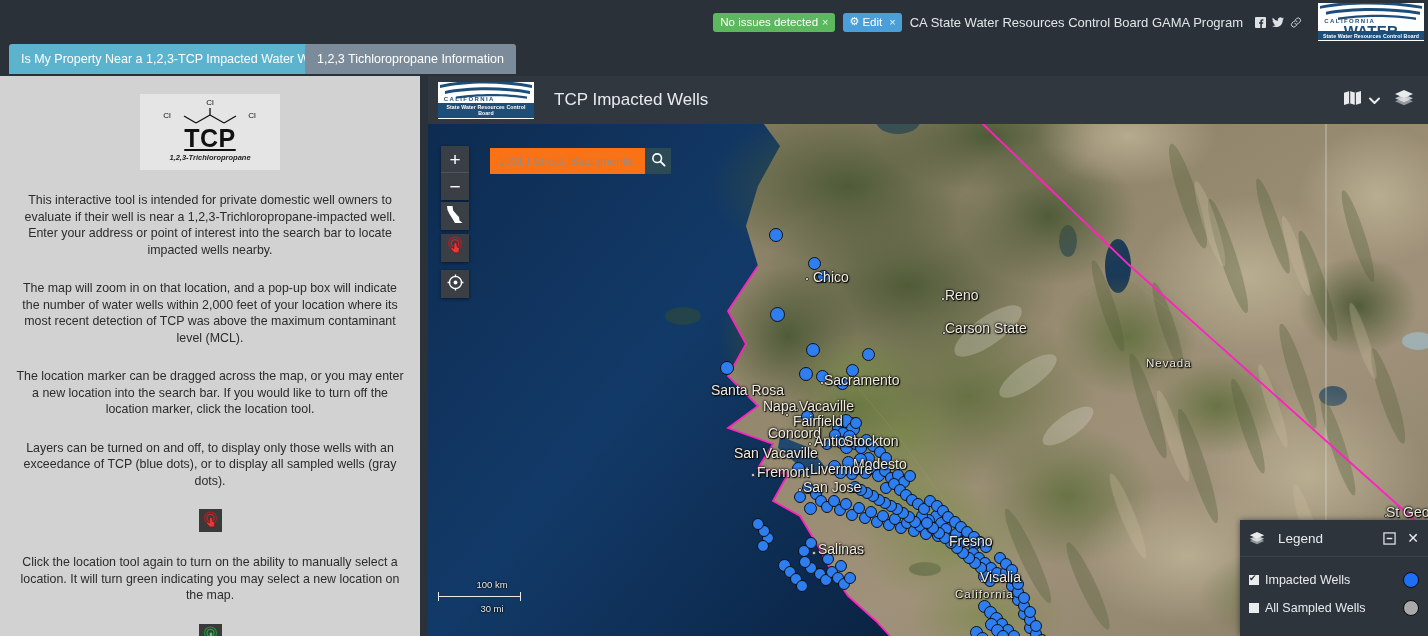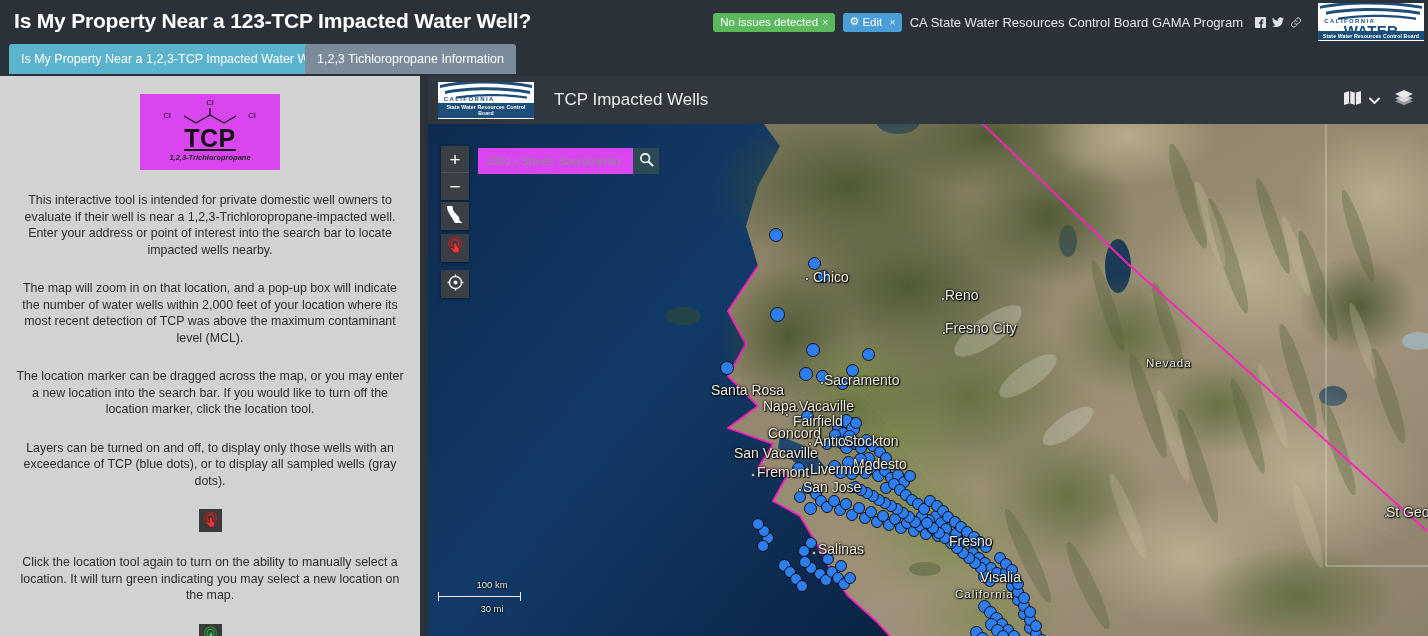--- a/index.html
+++ b/index.html
@@ -84,21 +84,21 @@
   .tab-0 { left: 9px; background: #5cb3ce; color: #ffffff; }
   .tab-1 { left: 305px; background: #7b8b99; color: #ffffff; }
 
   
   .left-panel {
     position: absolute; left: 0; top: 76px; width: 420px; height: 560px;
     background: #d2d2d2;
     padding: 18px 10px 0 10px;
   }
   .tcp-logo {
-    width: 140px; height: 76px; margin: 0 auto; background: #d946ef;
+    width: 140px; height: 76px; margin: 0 auto; background: #e5e5e5;
     position: relative;
   }
   .tcp-logo .mol { position: absolute; left: 0; top: 2px; width: 100%; height: 34px; }
   .tcp-logo .tcp-word {
     position: absolute; left: 0; top: 32px; width: 100%;
     text-align: center; font-size: 25px; font-weight: bold;
     color: #111; letter-spacing: .5px; line-height: 1;
     font-family: "Liberation Sans", sans-serif;
     text-decoration: underline;
   }
@@ -164,22 +164,22 @@
   .sq-home { top: 126px; }
   .sq-loc  { top: 158px; }
   .sq-find { top: 194px; }
 
   .search-wrap {
     position: absolute; left: 50px; top: 72px; z-index: 25;
     display: flex; height: 26px;
   }
   .search-input {
     width: 155px; height: 26px; border: none; outline: none;
-    background: #d946ef; color: #333; font-size: 11.5px;
-    padding: 0 8px; font-family: "Liberation Sans", sans-serif;
+    background: #f97316; color: #333; font-size: 11.5px;
+    padding: 0 8px; font-family: "Liberation Sans", sans-serif; margin-left: 12px;
   }
   .search-input::placeholder { color: #8d8d8d; }
   .search-btn {
     width: 26px; height: 26px; background: #2b4a55;
     display: flex; align-items: center; justify-content: center; cursor: pointer;
   }
 
   .scalebar { position: absolute; left: 6px; bottom: 22px; z-index: 25; width: 116px; }
   .scalebar .sb-label {
     text-align: center; color: #e9e9e9; font-size: 9.5px;
@@ -245,21 +245,20 @@
     position: absolute; z-index: 8; border-radius: 50%;
     background: #2e7ef0; border: 1.2px solid #101010;
   }
 </style>
 </head>
 <body>
 
 <div id="app">
 
   <div class="top-header">
-    <div class="page-title">Is My Property Near a 123-TCP Impacted Water Well?</div>
 
     <div class="header-right">
       <div class="badge-ok">
         <span>No issues detected</span><span class="x">×</span>
       </div>
 
       <div class="btn-edit">
         <span class="gear-glyph">⚙</span>
         <span>Edit</span>
         <span class="x">×</span>
@@ -646,21 +645,21 @@
         <div class="well" style="left: 362px; top: 497px; width: 12px; height: 12px;"></div>
         <div class="well" style="left: 368px; top: 504px; width: 12px; height: 12px;"></div>
       </div>
 
     <div id="labels-layer">
         <div class="citydot" style="left: 377px; top: 201px;"></div>
         <div class="mlabel" style="left: 385px; top: 193px;">Chico</div>
         <div class="citydot" style="left: 513px; top: 221px;"></div>
         <div class="mlabel" style="left: 517px; top: 211px;">Reno</div>
         <div class="citydot" style="left: 514px; top: 255px;"></div>
-        <div class="mlabel" style="left: 517px; top: 244px;">Fresno City</div>
+        <div class="mlabel" style="left: 517px; top: 244px;">Carson State</div>
         <div class="mlabel big" style="left: 718px; top: 281px;">Nevada</div>
         <div class="citydot" style="left: 392px; top: 305px;"></div>
         <div class="mlabel" style="left: 396px; top: 296px;">Sacramento</div>
         <div class="citydot" style="left: 289px; top: 316px;"></div>
         <div class="mlabel" style="left: 283px; top: 306px;">Santa Rosa</div>
         <div class="citydot" style="left: 341px; top: 332px;"></div>
         <div class="mlabel" style="left: 335px; top: 322px;">Napa</div>
         <div class="citydot" style="left: 367px; top: 332px;"></div>
         <div class="mlabel" style="left: 371px; top: 322px;">Vacaville</div>
         <div class="citydot" style="left: 357px; top: 337px;"></div>
@@ -779,16 +778,45 @@
     <div class="scalebar">
       <div class="sb-label">100 km</div>
       <div class="sb-line">
         <span class="sb-tick" style="left:4px"></span>
         <span class="sb-tick" style="left:86px"></span>
       </div>
       <div class="sb-label">30 mi</div>
     </div>
 
     <div class="legend">
+      <div class="legend-head">
+        <span class="lg-ico">
+          <svg width="16" height="15" viewBox="0 0 20 18">
+            <path d="M10 1 L19 5 L10 9 L1 5 Z" fill="#e8eaec"></path>
+            <path d="M10 8.2 L19 12.2 L10 16.2 L1 12.2 Z" fill="#e8eaec" opacity=".55"></path>
+            <path d="M10 5.2 L19 9.2 L10 13.2 L1 9.2 Z" fill="#e8eaec" opacity=".8"></path>
+          </svg>
+        </span>
+        <span class="lg-title">Legend</span>
+        <span class="lg-ico">
+          <svg width="13" height="13" viewBox="0 0 14 14">
+            <rect x="1" y="1" width="12" height="12" fill="none" stroke="#e8eaec" stroke-width="1.3"></rect>
+            <path d="M4 7 L10 7" stroke="#e8eaec" stroke-width="1.5"></path>
+          </svg>
+        </span>
+        <span class="lg-close">✕</span>
+      </div>
+      <div class="legend-body">
+        <div class="legend-row">
+          <span class="chk checked"></span>
+          <span class="lbl">Impacted Wells</span>
+          <span class="dot-blue"></span>
+        </div>
+        <div class="legend-row">
+          <span class="chk"></span>
+          <span class="lbl">All Sampled Wells</span>
+          <span class="dot-gray"></span>
+        </div>
+      </div>
     </div>
 
   </div>
 </div>
 
 </body></html>

